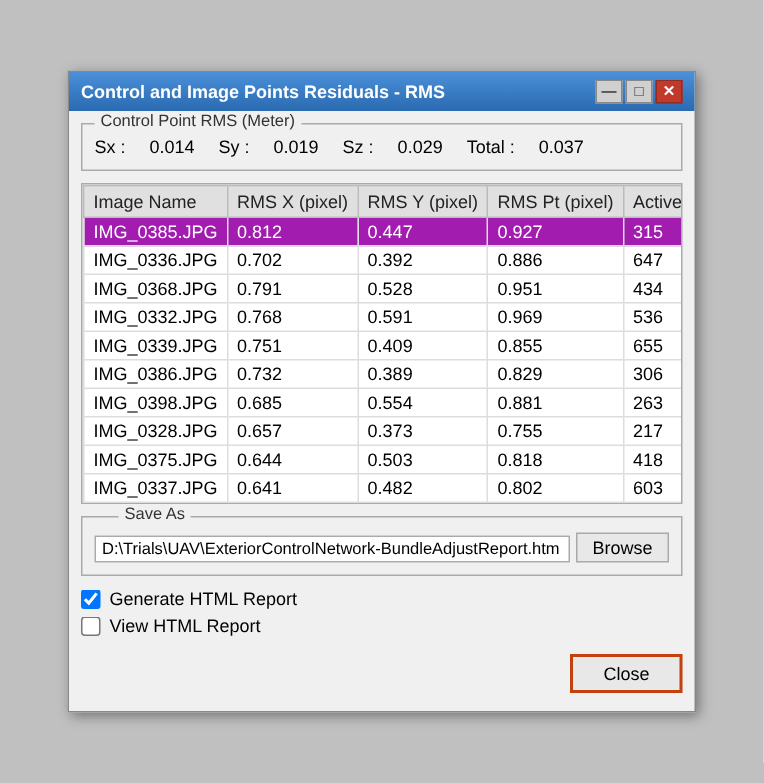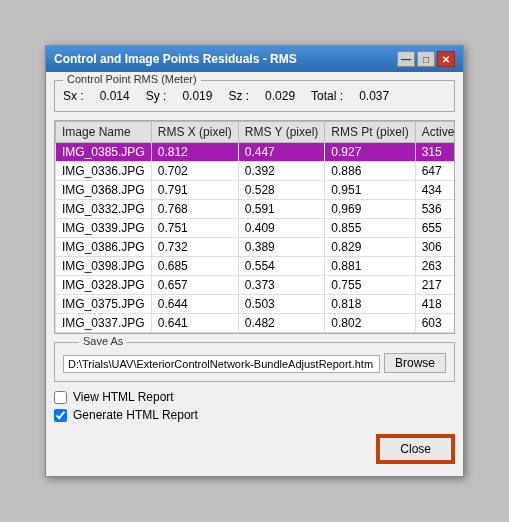--- a/index.html
+++ b/index.html
@@ -156,21 +156,21 @@
       margin-bottom: 4px;
       font-size: 12px;
     }
     .bottom-bar {
       display: flex;
       justify-content: flex-end;
       padding: 4px 0 4px 0;
     }
     .close-dialog-btn {
       padding: 4px 20px;
-      border: 4px solid #c2410c;
+      border: 2px solid #c2410c;
       background: #e8e8e8;
       cursor: pointer;
       font-size: 12px;
     }
   </style>
 </head>
 <body>
 
 <div class="window">
 
@@ -290,27 +290,27 @@
     <div class="save-group">
       <span class="save-label">Save As</span>
       <div class="save-row">
         <input class="save-input" type="text" value="D:\Trials\UAV\ExteriorControlNetwork-BundleAdjustReport.htm" style="">
         <button class="browse-btn">Browse</button>
       </div>
     </div>
 
     <div class="checkboxes">
       <div class="checkbox-row">
+        <input type="checkbox" checked="" style="">
+        <label>Generate HTML Report</label>
+      </div>
+      <div class="checkbox-row">
         <input type="checkbox" style="">
         <label>View HTML Report</label>
       </div>
-      <div class="checkbox-row">
-        <input type="checkbox" checked="" style="">
-        <label>Generate HTML Report</label>
-      </div>
     </div>
 
     <div class="bottom-bar">
       <button class="close-dialog-btn">Close</button>
     </div>
 
   </div>
 </div>
 
 </body></html>

